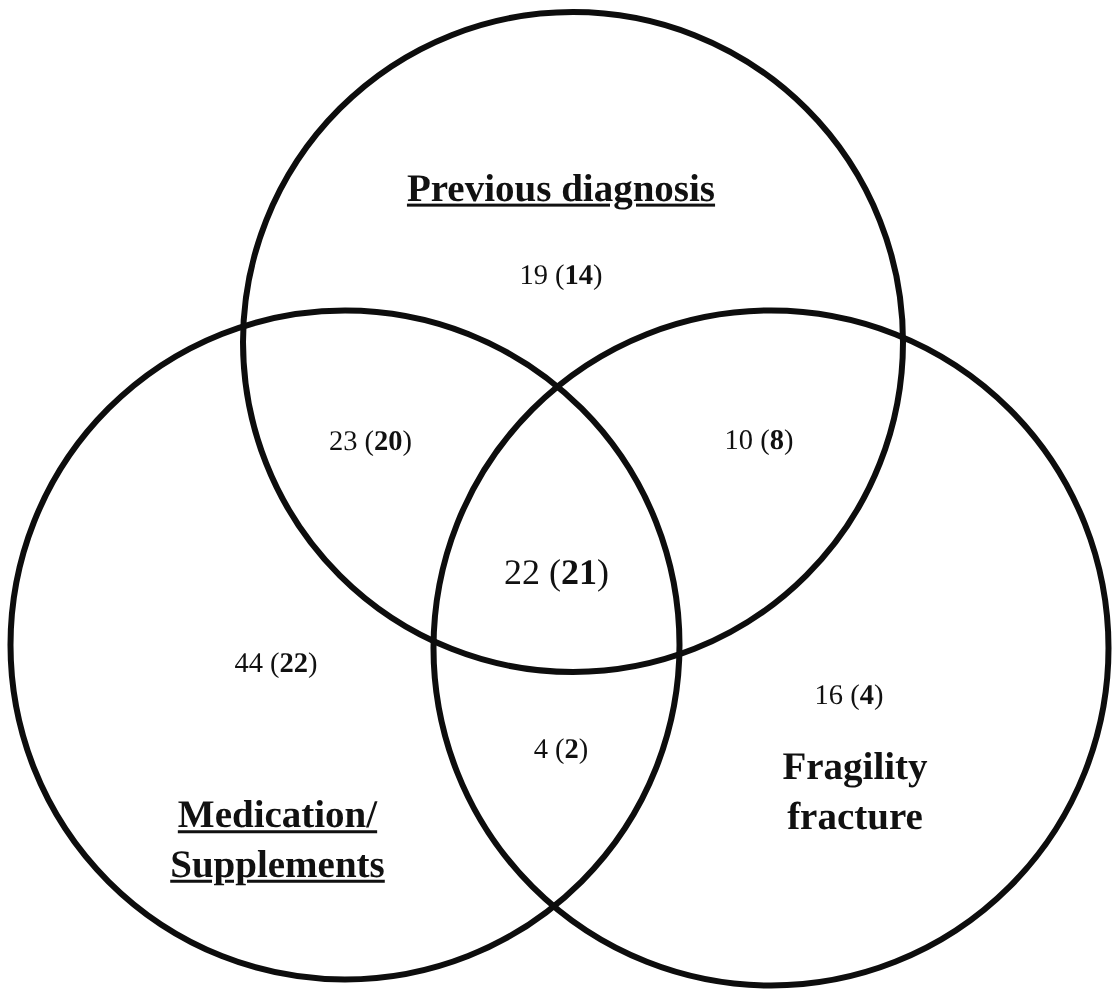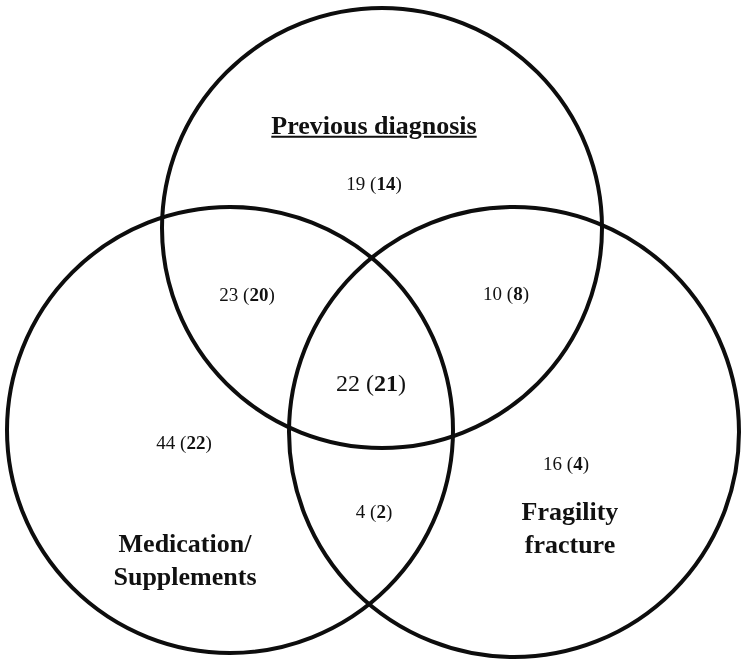--- a/index.html
+++ b/index.html
@@ -52,22 +52,22 @@
     font-size: 24px;
   }
 
   #t-previous   { left: 374px; top: 126px; text-decoration: underline; }
   #v-prev-only  { left: 374px; top: 184px; }
   #v-prev-med   { left: 247px; top: 295px; }
   #v-prev-frag  { left: 506px; top: 294px; font-family: Liberation Serif, serif; }
   #v-all        { left: 371px; top: 383px; }
   #v-med-only   { left: 184px; top: 443px; }
   #v-frag-only  { left: 566px; top: 440px; margin-top: 24px; }
-  #v-med-frag   { left: 374px; top: 512px; }
-  #t-medication { left: 185px; top: 560px; }
+  #v-med-frag   { left: 374px; top: 500px; }
+  #t-medication { left: 185px; top: 560px; text-decoration: underline; }
   #t-fragility  { left: 570px; top: 528px; }
 </style>
 </head>
 <body>
 
 <div class="canvas">
 
   <div class="circle" id="c-top"></div>
   <div class="circle" id="c-left"></div>
   <div class="circle" id="c-right"></div>

